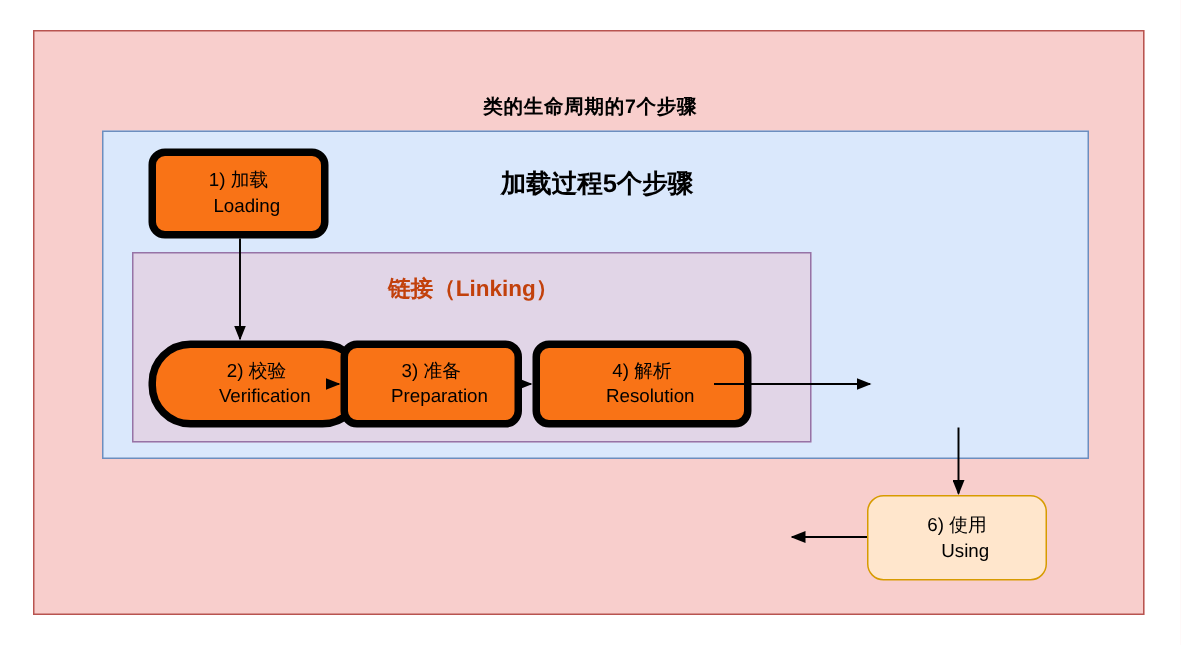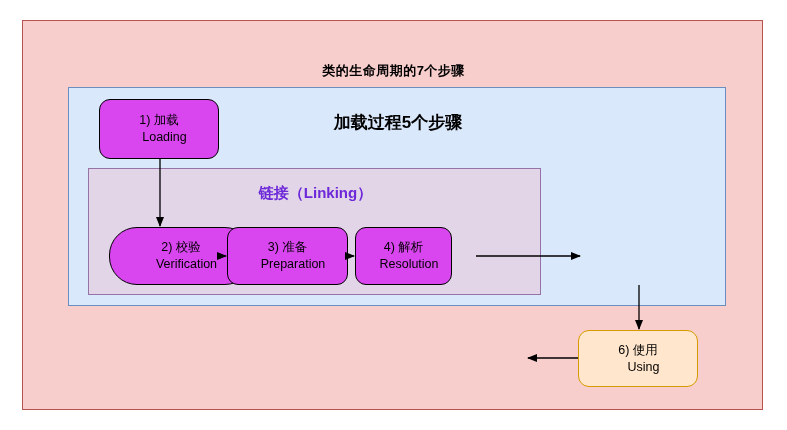--- a/index.html
+++ b/index.html
@@ -77,21 +77,21 @@
     line-height: 22px;
   }
   .title-purple {
     position: absolute;
     left: 0;
     top: 14px;
     width: 453px;
     text-align: center;
     font-size: 15px;
     font-weight: bold;
-    color: #6d28d9;
+    color: #c2410c;
     line-height: 20px;
   }
 
   
   .node {
     position: absolute;
     box-sizing: border-box;
     border-radius: 11px;
     display: flex;
     flex-direction: column;
@@ -99,32 +99,32 @@
     justify-content: center;
     font-size: 12.5px;
     color: #000000;
     line-height: 17px;
     text-align: center;
   }
   .node .cn { white-space: nowrap; }
   .node .en { white-space: nowrap; padding-left: 11px; }
 
   .node-white {
-    background: #d946ef;
-    border: 1px solid #000000;
+    background: #f97316;
+    border: 5px solid #000000;
   }
   .node-orange {
     background: #ffe6cc;
     border: 1px solid #d79b00;
   }
 
   #node-1 { left: 99px;  top: 99px;  width: 120px; height: 60px; }
-  #node-2 { left: 109px;  top: 227px; width: 144px; height: 58px; border-radius: 28px; }
+  #node-2 { left: 99px;  top: 227px; width: 144px; height: 58px; border-radius: 28px; }
   #node-3 { left: 227px; top: 227px; width: 121px; height: 58px; }
-  #node-4 { left: 355px; top: 227px; width: 97px; height: 58px; }
+  #node-4 { left: 355px; top: 227px; width: 146px; height: 58px; }
   #node-5 { left: 581px; top: 227px; width: 121px; height: 58px; }
   #node-6 { left: 578px; top: 330px; width: 120px; height: 57px; }
   #node-7 { left: 408px; top: 330px; width: 119px; height: 57px; }
 
   
   #arrows {
     position: absolute;
     left: 0;
     top: 0;
     width: 787px;

